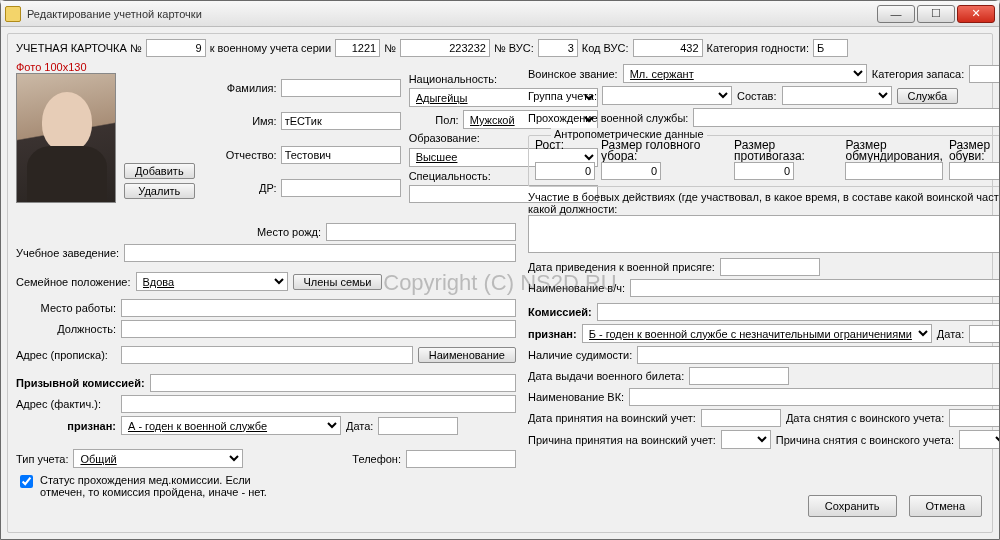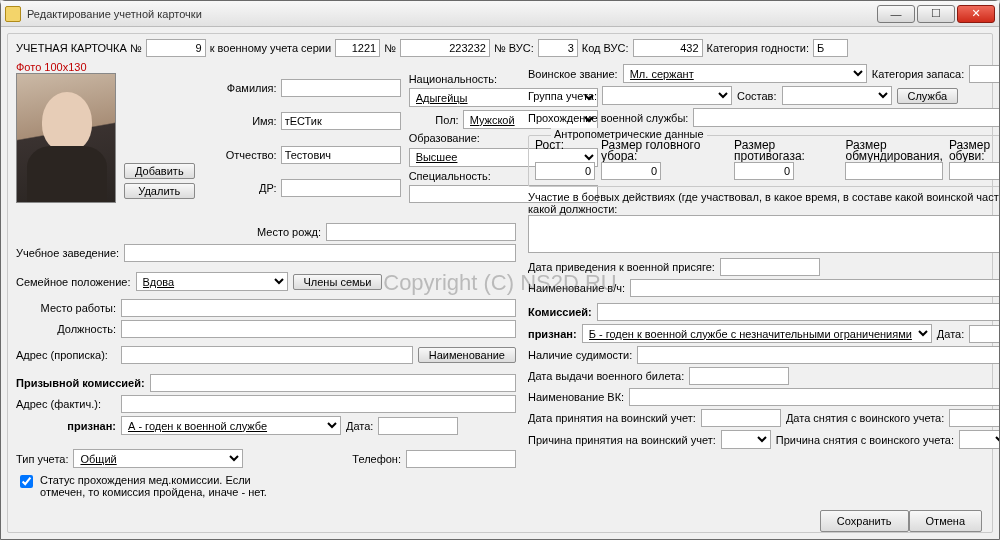--- a/index.html
+++ b/index.html
@@ -125,21 +125,21 @@
   .grpbox .legend {
     position:absolute; top:-8px; left:22px; background:#f0f0f0; padding:0 3px; font-weight:normal;
   }
   .anthro { display:flex; gap:6px; align-items:flex-end;}
   .anthro .col { display:flex; flex-direction:column; }
   .anthro .col .h { font-size:12px; line-height:11px; height:22px;}
   .anthro input { width:60px; text-align:right;}
   .checkbox { display:flex; align-items:flex-start; gap:4px; margin-top:6px; max-width:260px;}
   .checkbox input{ margin-top:1px;}
   .footer {
-    position:absolute; right:10px; bottom:0; display:flex; gap:0;justify-content:center;
+    position:absolute; right:10px; bottom:15px; display:flex; gap:12px;justify-content:center;
   }
   .footer .btn { padding:0 16px; height:22px;}
   .watermark {
     position:absolute; left:50%; top:50%; transform:translate(-50%,-50%);
     font-size:22px; color:rgba(120,120,120,0.45); pointer-events:none; white-space:nowrap;
     font-family: Arial, sans-serif;
   }
   .sel-highlight { background:#3399ff; color:#fff; }
 </style>
 </head>

